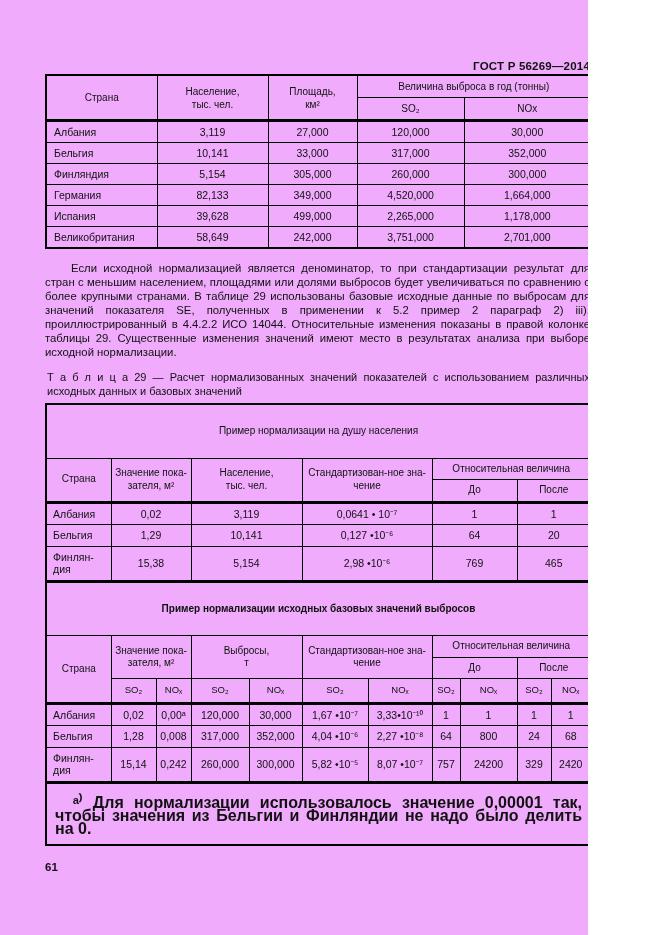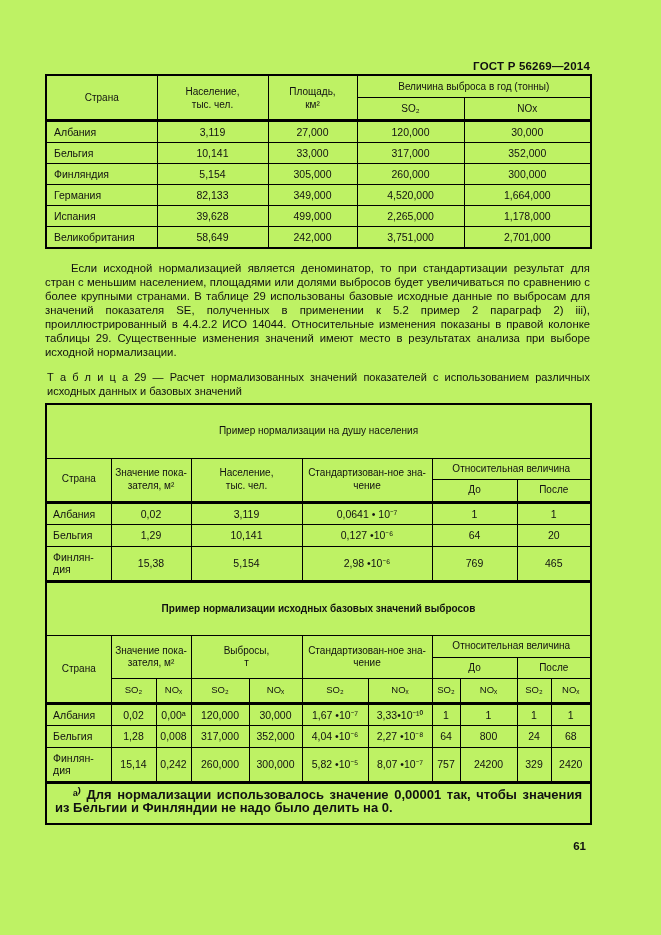--- a/index.html
+++ b/index.html
@@ -2,21 +2,21 @@
 <html><head>
 <meta charset="utf-8">
 <style>
   html,body{margin:0;padding:0;background:#fff;}
   body{
     width:661px;height:935px;
     font-family:"Liberation Sans", sans-serif;
     color:#111;
     -webkit-font-smoothing:antialiased;
   }
-  .page{position:relative;width:661px;height:935px;background:#bef264;overflow:hidden;}
+  .page{position:relative;width:588px;height:935px;background:#f0abfc;overflow:hidden;}
   .content{position:absolute;left:45px;top:0;width:545px;}
 
   .doc-header{margin-top:60px;text-align:right;font-weight:bold;font-size:11.5px;letter-spacing:.2px;}
 
   .caption{margin:14px 0 6px 2px;font-size:11px;line-height:14px;}
   .caption.justify{text-align:justify;margin-top:11px;margin-bottom:5px;}
 
   table.tbl{border-collapse:collapse;table-layout:fixed;width:545px;border:2.5px solid #000;}
   table.tbl th, table.tbl td{
     border:1.5px solid #000;
@@ -41,26 +41,26 @@
   
   .t29{margin-top:2px;}
   .t29 th{font-size:10px;line-height:12.5px;padding:4px 2px;}
   .t29 tr.gas-row th{font-size:9.5px;padding:5px 1px;}
   .t29 td{font-size:10.5px;line-height:12.5px;padding:7px 2px;vertical-align:top;}
   .t29 td.country{text-align:left;padding-left:6px;}
   .t29 td.band{font-size:10px;padding:20px 4px;text-align:center;vertical-align:middle;}
   .t29 tr.first-data td{border-top:3px solid #000;}
   .t29 .thick-t{border-top:3px solid #000 !important;font-weight:bold;}
   .t29 td.footnote{
-    font-size:13px;line-height:13px;
+    font-size:16px;line-height:13px;
     text-align:justify;text-indent:18px;
-    padding:4px 8px 9px 8px;
+    padding:12px 8px 9px 8px;
   }
 
-  .page-number{margin-top:15px;text-align:right;font-weight:bold;font-size:11.5px;padding-right:4px;}
+  .page-number{margin-top:15px;text-align:left;font-weight:bold;font-size:11.5px;padding-right:4px;}
 </style>
 </head>
 <body>
 
 <div class="page">
   <div class="content">
 
     <div class="doc-header">ГОСТ Р 56269—2014</div>
 
 

